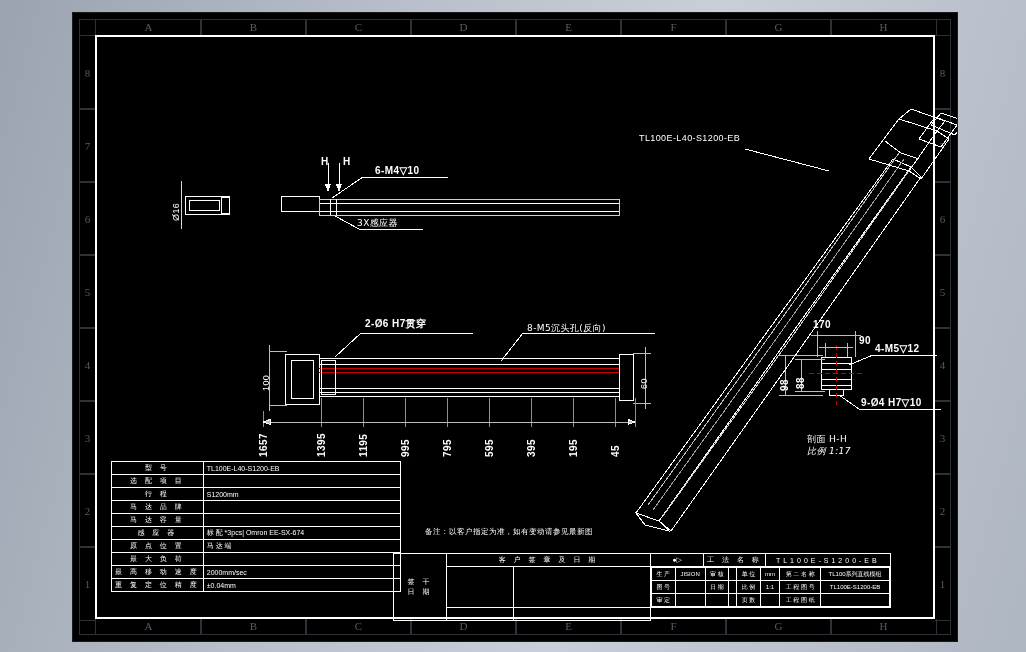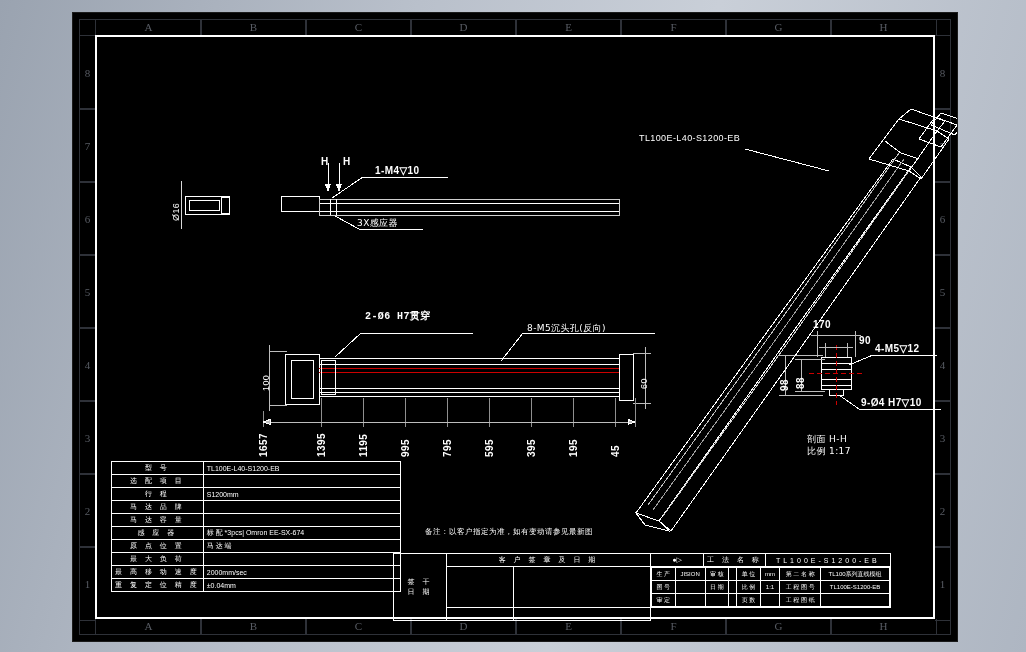--- a/index.html
+++ b/index.html
@@ -231,24 +231,24 @@
 
         <line x1="672" y1="136" x2="756" y2="158" stroke="#ffffff"></line>
 
       </g>
     </svg>
 
     <div class="lbl vert" style="left:98px;top:208px;">Ø16</div>
 
     <div class="lbl big" style="left:248px;top:143px;">H</div>
     <div class="lbl big" style="left:270px;top:143px;">H</div>
-    <div class="lbl big" style="left:302px;top:152px;">1-M4▽10</div>
+    <div class="lbl big" style="left:302px;top:152px;">6-M4▽10</div>
     <div class="lbl cn" style="left:284px;top:204px;">3X感应器</div>
 
-    <div class="lbl big" style="left:292px;top:296px;font-family:Liberation Mono, monospace;">2-Ø6 H7贯穿</div>
+    <div class="lbl big" style="left:292px;top:304px;">2-Ø6 H7贯穿</div>
     <div class="lbl cn" style="left:454px;top:309px;">8-M5沉头孔(反向)</div>
 
     <div class="lbl vert" style="left:188px;top:378px;">100</div>
     <div class="lbl vert" style="left:566px;top:376px;">60</div>
 
     <div id="dimChain">
         <div class="lbl vert big" style="left: 185px; top: 444px;">1657</div>
         <div class="lbl vert big" style="left: 243px; top: 444px;">1395</div>
         <div class="lbl vert big" style="left: 285px; top: 444px;">1195</div>
         <div class="lbl vert big" style="left: 327px; top: 444px;">995</div>
@@ -259,21 +259,21 @@
         <div class="lbl vert big" style="left: 537px; top: 444px;">45</div>
       </div>
 
     <div class="lbl big" style="left:740px;top:306px;">170</div>
     <div class="lbl big" style="left:786px;top:322px;">90</div>
     <div class="lbl vert big" style="left:706px;top:378px;">98</div>
     <div class="lbl vert big" style="left:722px;top:376px;">88</div>
     <div class="lbl big" style="left:802px;top:330px;text-align:center;">4-M5▽12</div>
     <div class="lbl big" style="left:788px;top:384px;">9-Ø4 H7▽10</div>
     <div class="lbl cn" style="left:734px;top:420px;">剖面 H-H</div>
-    <div class="lbl cn" style="left:734px;top:432px;">比例 1:17</div>
+    <div class="lbl cn" style="left:734px;top:432px;font-style:italic;">比例 1:17</div>
 
     <div class="lbl" style="left:566px;top:120px;">TL100E-L40-S1200-EB</div>
 
     <div class="tb" style="left:38px;top:448px;">
       <table class="tbl" id="specTable">
           <tbody>
             <tr>
               <td class="k cn" style="width: 62px;">型 号</td>
               <td class="v cn" style="width: 190px;">TL100E-L40-S1200-EB</td>
             </tr>

